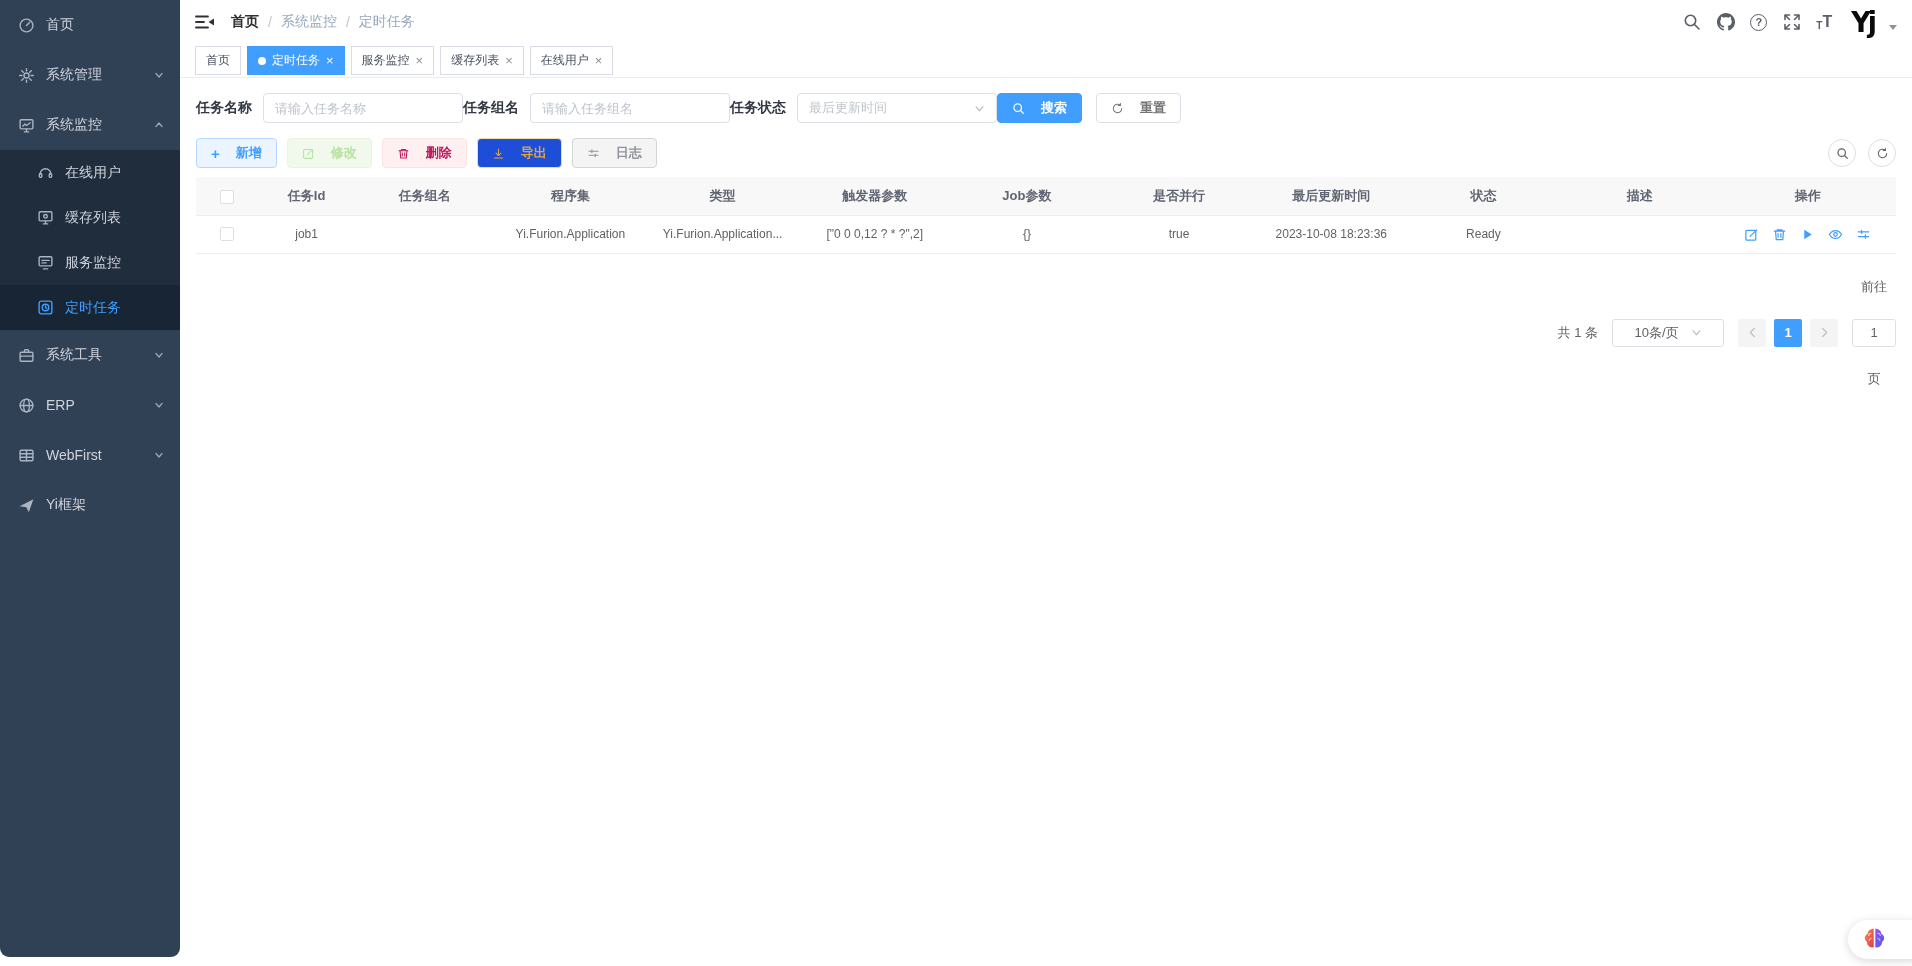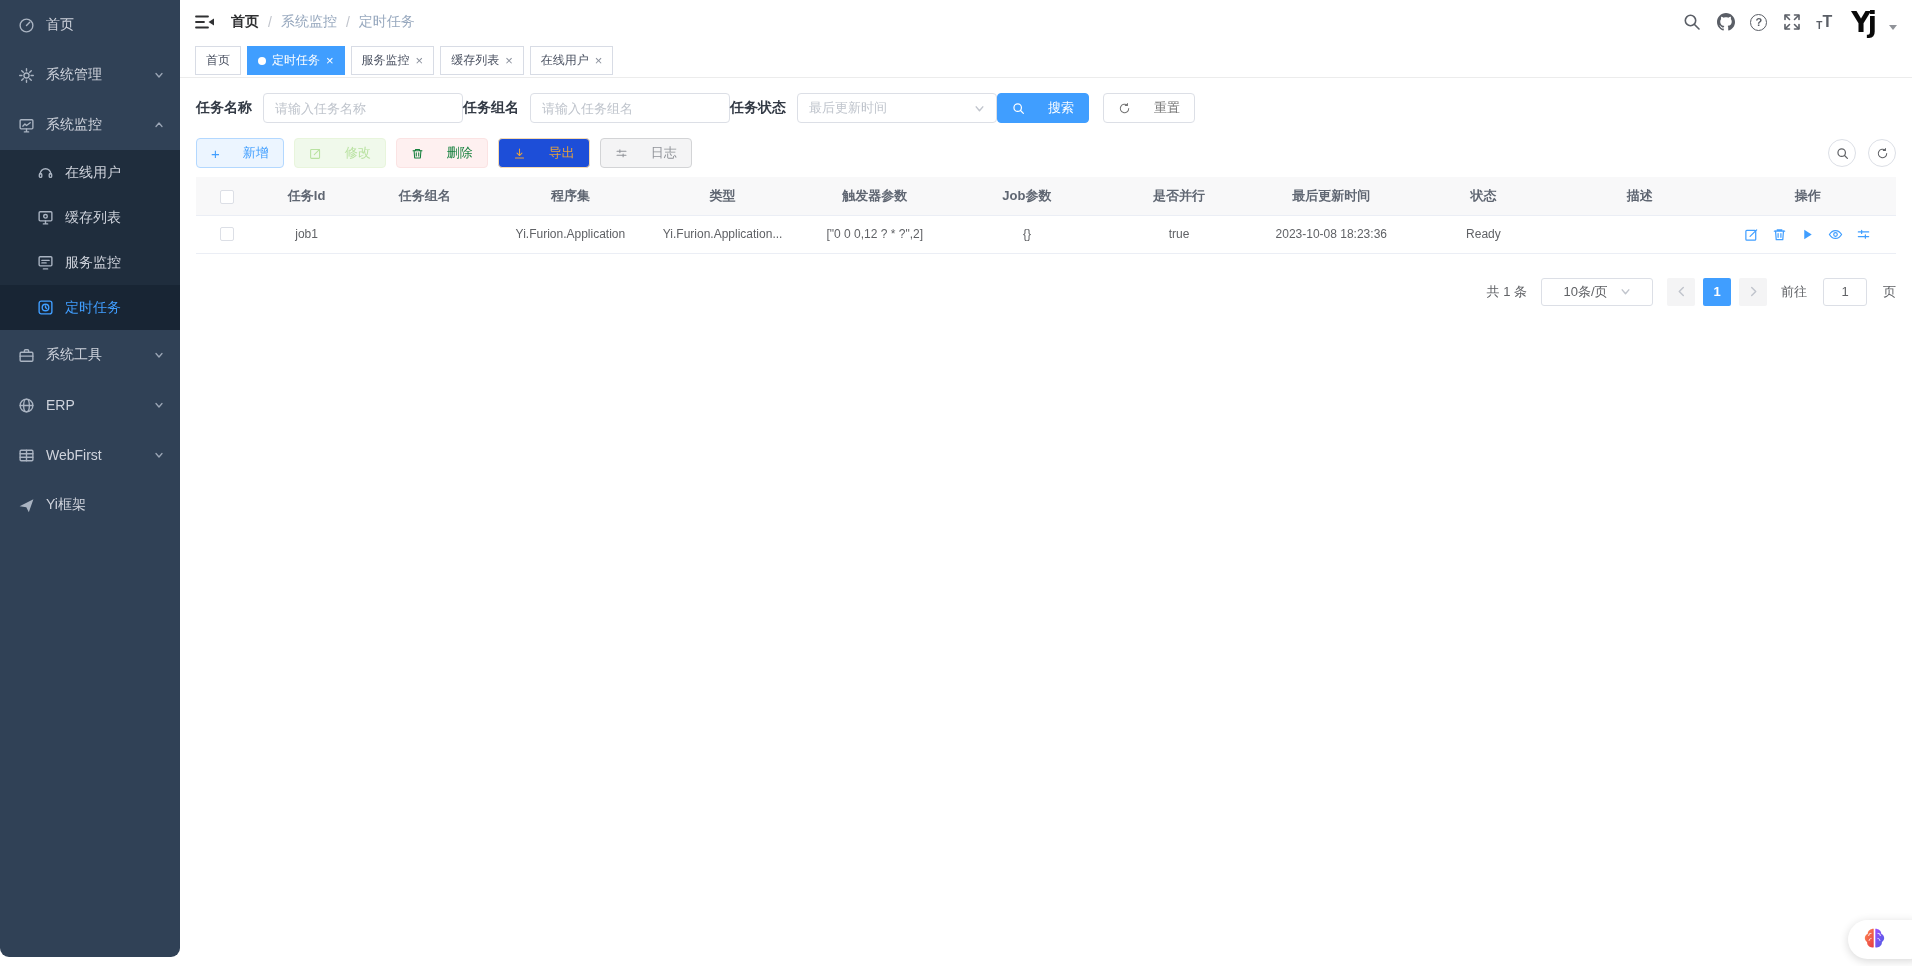--- a/index.html
+++ b/index.html
@@ -56,30 +56,30 @@
   .filter-row { display:flex; align-items:center; margin-bottom:15px; }
   .f-group { display:flex; align-items:center; }
   .f-label { font-size:14px; font-weight:bold; color:#333a45; margin-right:11px; white-space:nowrap; }
   .f-input, .f-select { width:200px; height:30px; border:1px solid #dcdfe6; border-radius:4px;
     padding:0 11px; font-size:13px; color:#606266; background:#fff; outline:none; }
   .f-input::placeholder { color:#bfc4cc; }
   .f-select { display:flex; align-items:center; justify-content:space-between; cursor:pointer; color:#bfc4cc; }
   .sel-caret { color:#c0c4cc; display:flex; }
 
   .btn { height:30px; border-radius:4px; font-size:13px; padding:0 14px; display:inline-flex;
-    align-items:center; gap:23px; cursor:pointer; border:1px solid transparent; background:#fff; }
+    align-items:center; gap:16px; cursor:pointer; border:1px solid transparent; background:#fff;font-weight:bold; }
   .btn svg { width:13px; height:13px; }
   .btn-search { background:#409eff; border-color:#409eff; color:#fff; margin-right:14px; }
   .btn-reset { border-color:#dcdfe6; color:#737373; }
 
   
   .btn-row { display:flex; align-items:center; gap:10px; margin-bottom:9px; }
   .btn-plain-primary { background:#ecf5ff; border-color:#b3d8ff; color:#409eff; }
   .btn-plain-success { background:#f0f9eb; border-color:#e8f5dc; color:#b9e2a1; cursor:not-allowed; }
-  .btn-plain-danger  { background:#fef0f0; border-color:#fbe3e3; color:#15803d; cursor:not-allowed; }
+  .btn-plain-danger  { background:#fef0f0; border-color:#fbe3e3; color:#be185d; cursor:not-allowed; }
   .btn-plain-warning { background:#1d4ed8; border-color:#f5dab1; color:#e6a23c; }
   .btn-plain-info    { background:#f4f4f5; border-color:#d3d4d6; color:#909399; }
   .plus-glyph { font-size:15px; line-height:1; }
   .circle-btns { margin-left:auto; display:flex; gap:12px; }
   .circle-btn { width:28px; height:28px; border-radius:50%; border:1px solid #dcdfe6; background:#fff;
     display:flex; align-items:center; justify-content:center; color:#606266; cursor:pointer; }
   .circle-btn svg { width:13px; height:13px; }
 
   
   table.grid { width:100%; border-collapse:collapse; table-layout:fixed; }
@@ -95,21 +95,21 @@
   
   .pagination { display:flex; align-items:center; justify-content:flex-end; margin-top:24px;
     font-size:13px; color:#606266; gap:14px; }
   .pg-select { width:112px; height:28px; border:1px solid #dcdfe6; border-radius:3px; display:flex;
     align-items:center; justify-content:center; gap:12px; cursor:pointer; color:#606266; }
   .pg-group { display:flex; align-items:center; gap:8px; }
   .pg-btn { min-width:28px; height:28px; border-radius:2px; background:#f4f4f5; display:flex;
     align-items:center; justify-content:center; font-size:13px; color:#c0c4cc; cursor:pointer; }
   .pg-btn.num { color:#606266; }
   .pg-btn.active { background:#409eff; color:#fff; font-weight:bold; cursor:default; }
-  .pg-jump { display:flex; align-items:center; gap:16px; }
+  .pg-jump { display:flex; align-items:center; gap:23px;flex-direction:column; }
   .pg-input { width:44px; height:28px; border:1px solid #dcdfe6; border-radius:3px; text-align:center;
     font-size:13px; color:#606266; outline:none; }
 
   
   .assistant-pill { position:absolute; right:-18px; bottom:7px; width:82px; height:39px; background:#fff;
     border-radius:20px; box-shadow:0 2px 10px rgba(0,0,0,.16); display:flex; align-items:center;
     padding-left:13px; cursor:pointer; z-index:20; }
 
   svg.sline { stroke:currentColor; fill:none; stroke-width:1.3; stroke-linecap:round; stroke-linejoin:round; }
 </style>

